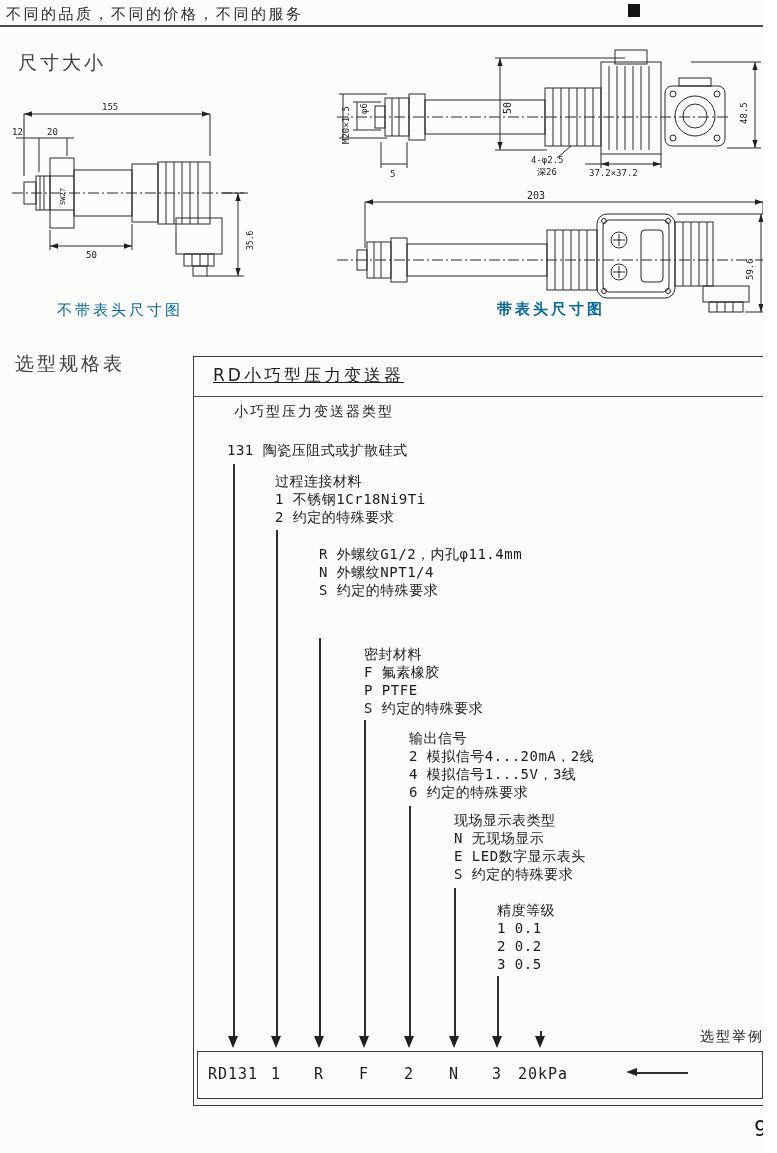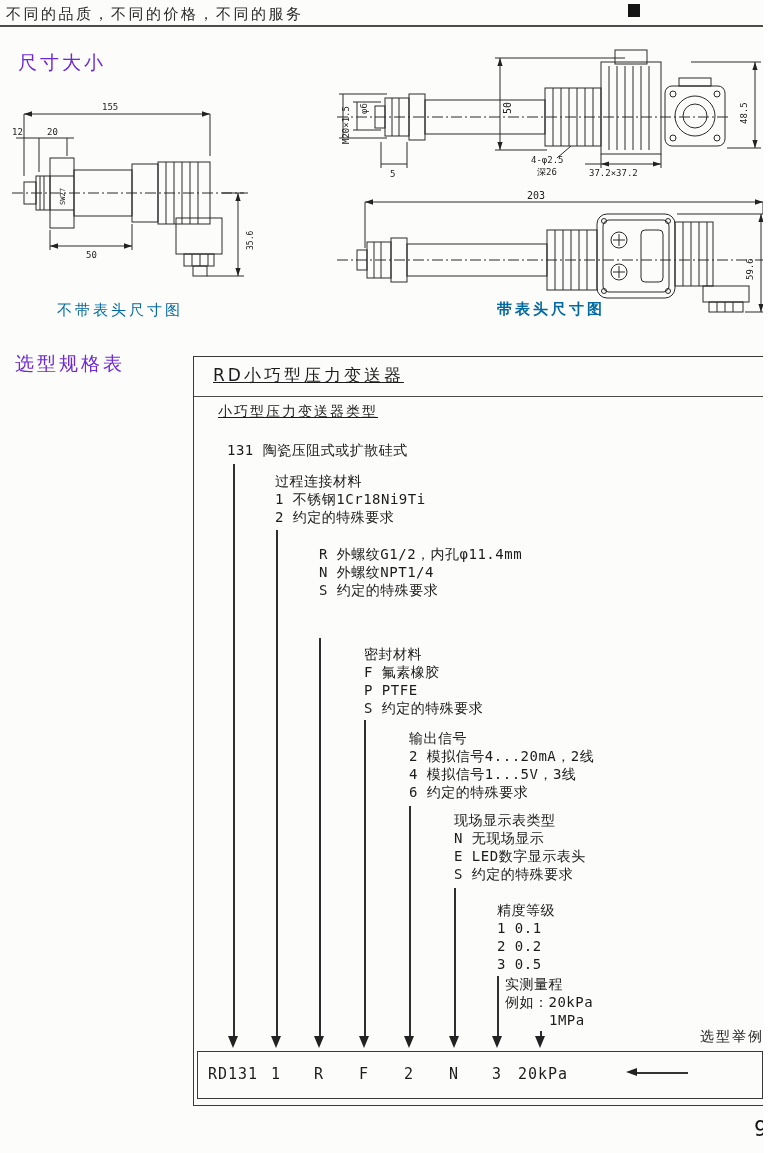--- a/index.html
+++ b/index.html
@@ -6,37 +6,37 @@
   #page{
     position:relative;width:763px;height:1153px;background:#fcfcfa;
     color:#1c1c1c;font-family:"DejaVu Sans",sans-serif;overflow:hidden;
   }
   .abs{position:absolute;}
   
   #hdr-text{left:6px;top:5px;font-size:15px;letter-spacing:2.5px;color:#2a2a2a;white-space:nowrap;}
   #hdr-rule{left:0;top:25px;width:777px;height:2px;background:#4c4c4c;}
   #speck{left:628px;top:4px;width:12px;height:13px;background:#141414;}
   
-  .sec-title{font-size:19px;letter-spacing:3px;color:#6d28d9;white-space:nowrap;}
+  .sec-title{font-size:19px;letter-spacing:3px;color:#404040;white-space:nowrap;}
   #dim-title{left:18px;top:50px;}
   #sel-title{left:15px;top:351px;}
   .caption{font-size:15px;letter-spacing:3px;color:#0369a1;white-space:nowrap;}
   #cap1{left:57px;top:301px;}
   #cap2{left:497px;top:300px;font-weight:bold;}
   
   svg{position:absolute;}
   #dwg1{left:10px;top:100px;}
   #dwg2{left:335px;top:42px;}
   #dwg3{left:335px;top:188px;}
   svg text{font-family:"DejaVu Sans Mono",monospace;fill:#1c1c1c;}
   
   #tbl-box{left:193px;top:356px;width:572px;height:748px;border:1.5px solid #3a3a3a;}
   #tbl-title{left:213px;top:364px;font-size:17px;letter-spacing:3px;white-space:nowrap;text-decoration:underline;}
   #tbl-divider{left:194px;top:396px;width:570px;height:1.2px;background:#4a4a4a;}
-  #tbl-subtitle{left:218px;top:403px;font-size:14px;letter-spacing:2px;white-space:nowrap;text-decoration:underline;}
+  #tbl-subtitle{left:234px;top:403px;font-size:14px;letter-spacing:2px;white-space:nowrap;}
   .grp{position:absolute;font-size:14px;line-height:18px;letter-spacing:0.5px;
        white-space:nowrap;font-family:"DejaVu Sans Mono","DejaVu Sans",monospace;}
   .g1{left:227px;top:441px;} .g2{left:275px;top:472px;} .g3{left:319px;top:545px;}
   .g4{left:364px;top:645px;} .g5{left:409px;top:729px;} .g6{left:454px;top:811px;}
   .g7{left:497px;top:901px;} .g8{left:505px;top:975px;}
   .opt-indent{padding-left:44px;}
   .vline{position:absolute;width:1.5px;background:#2e2e2e;}
   .vl1{left:233px;top:464px;height:572px;} .vl2{left:276px;top:530px;height:506px;}
   .vl3{left:319px;top:638px;height:398px;} .vl4{left:364px;top:720px;height:316px;}
   .vl5{left:409px;top:806px;height:230px;} .vl6{left:454px;top:888px;height:148px;}
@@ -300,25 +300,20 @@
     <div>N 无现场显示</div>
     <div>E LED数字显示表头</div>
     <div>S 约定的特殊要求</div>
   </div>
   <div class="grp g7">
     <div>精度等级</div>
     <div>1 0.1</div>
     <div>2 0.2</div>
     <div>3 0.5</div>
   </div>
-  <div class="grp g8">
-    <div>实测量程</div>
-    <div>例如：20kPa</div>
-    <div class="opt-indent">1MPa</div>
-  </div>
 
   <div class="vline vl1"></div>
   <div class="vline vl2"></div>
   <div class="vline vl3"></div>
   <div class="vline vl4"></div>
   <div class="vline vl5"></div>
   <div class="vline vl6"></div>
   <div class="vline vl7"></div>
   <div class="vline vl8"></div>
   <div class="ah a1"></div>

